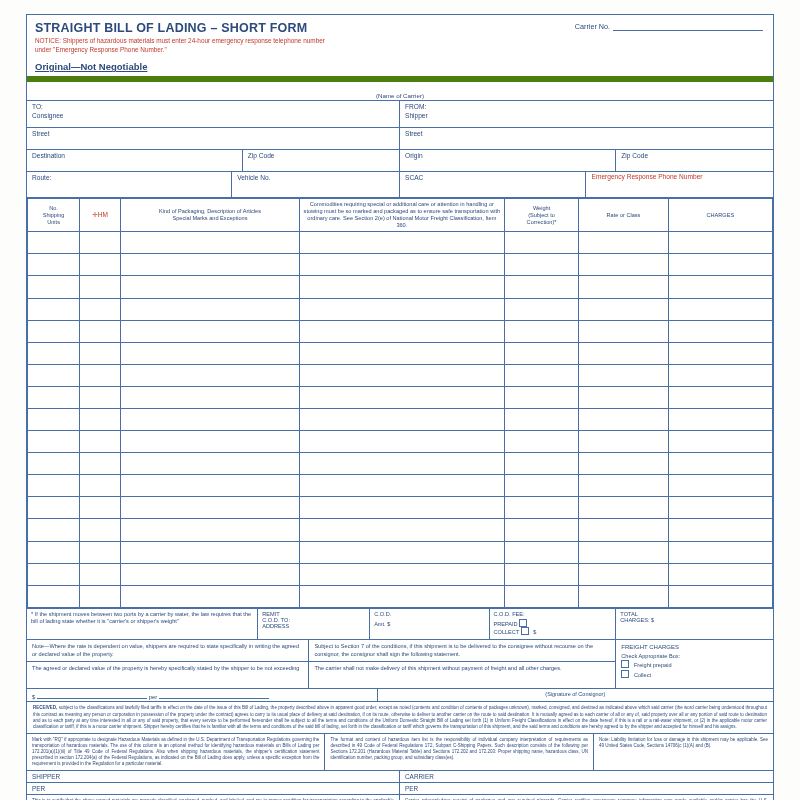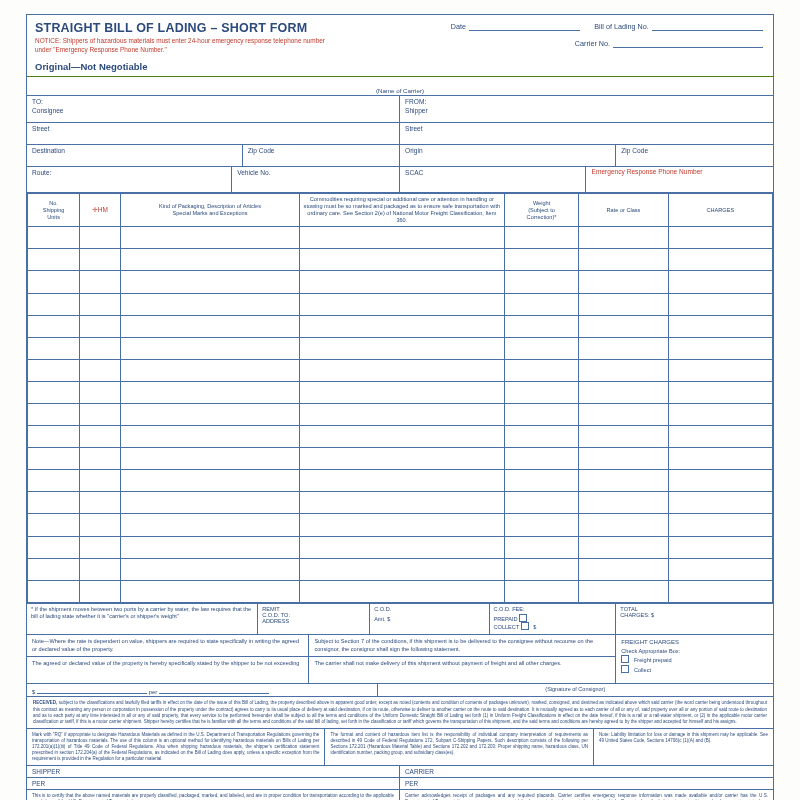--- a/index.html
+++ b/index.html
@@ -16,29 +16,29 @@
     padding:14px 26px 10px 26px;
     background:#fdfdfb;
   }
   .form{
     border:1px solid #4a6fa5;
     width:748px;
     box-sizing:border-box;
     background:#fff;
   }
   
-  .hdr{display:flex;border-bottom:1px solid #4d7c0f;justify-content:flex-end;}
+  .hdr{display:flex;border-bottom:6px solid #4d7c0f;}
   .hdr-left{width:56%;box-sizing:border-box;padding:6px 8px 4px 8px;}
   .hdr-right{width:44%;box-sizing:border-box;padding:6px 10px 4px 6px;}
   .title{
     font-size:12.5px;font-weight:bold;letter-spacing:.2px;color:#2c4a7c;
     margin-bottom:2px;
   }
   .notice{font-size:6.4px;line-height:1.35;color:#c0392b;max-width:300px;}
-  .orig{font-size:9.5px;font-weight:bold;margin-top:7px;color:#2c4a7c;}
+  .orig{font-size:9.5px;font-weight:bold;margin-top:7px;color:#2c4a7c;text-decoration:underline;}
   .fieldline{display:flex;align-items:flex-end;font-size:7.2px;margin-bottom:7px;}
   .fieldline .lbl{white-space:nowrap;margin-right:3px;}
   .fieldline .rule{flex:1;border-bottom:1px solid #4a6fa5;height:9px;}
   .carrier-name{
     text-align:center;font-size:6.2px;border-bottom:1px solid #4a6fa5;
     padding:10px 0 1px 0;
   }
   
   .addr{display:flex;}
   .col{width:50%;box-sizing:border-box;}
@@ -133,27 +133,20 @@
     <div class="hdr">
       <div class="hdr-left">
         <div class="title">STRAIGHT BILL OF LADING – SHORT FORM</div>
         <div class="notice">
           <span>NOTICE:</span>
           <span>Shippers of hazardous materials must enter 24-hour emergency response telephone number under "Emergency Response Phone Number."</span>
         </div>
         <div class="orig">Original—Not Negotiable</div>
       </div>
       <div class="hdr-right">
-        <div class="fieldline">
-          <span class="lbl">Date</span>
-          <span class="rule"></span>
-          <span style="width:14px"></span>
-          <span class="lbl">Bill of Lading No.</span>
-          <span class="rule"></span>
-        </div>
         <div class="fieldline" style="margin-bottom:18px">
           <span style="flex:1"></span>
           <span class="lbl">Carrier No.</span>
           <span class="rule" style="flex:0 0 150px"></span>
         </div>
       </div>
     </div>
 
     <div class="carrier-name">(Name of Carrier)</div>
 

